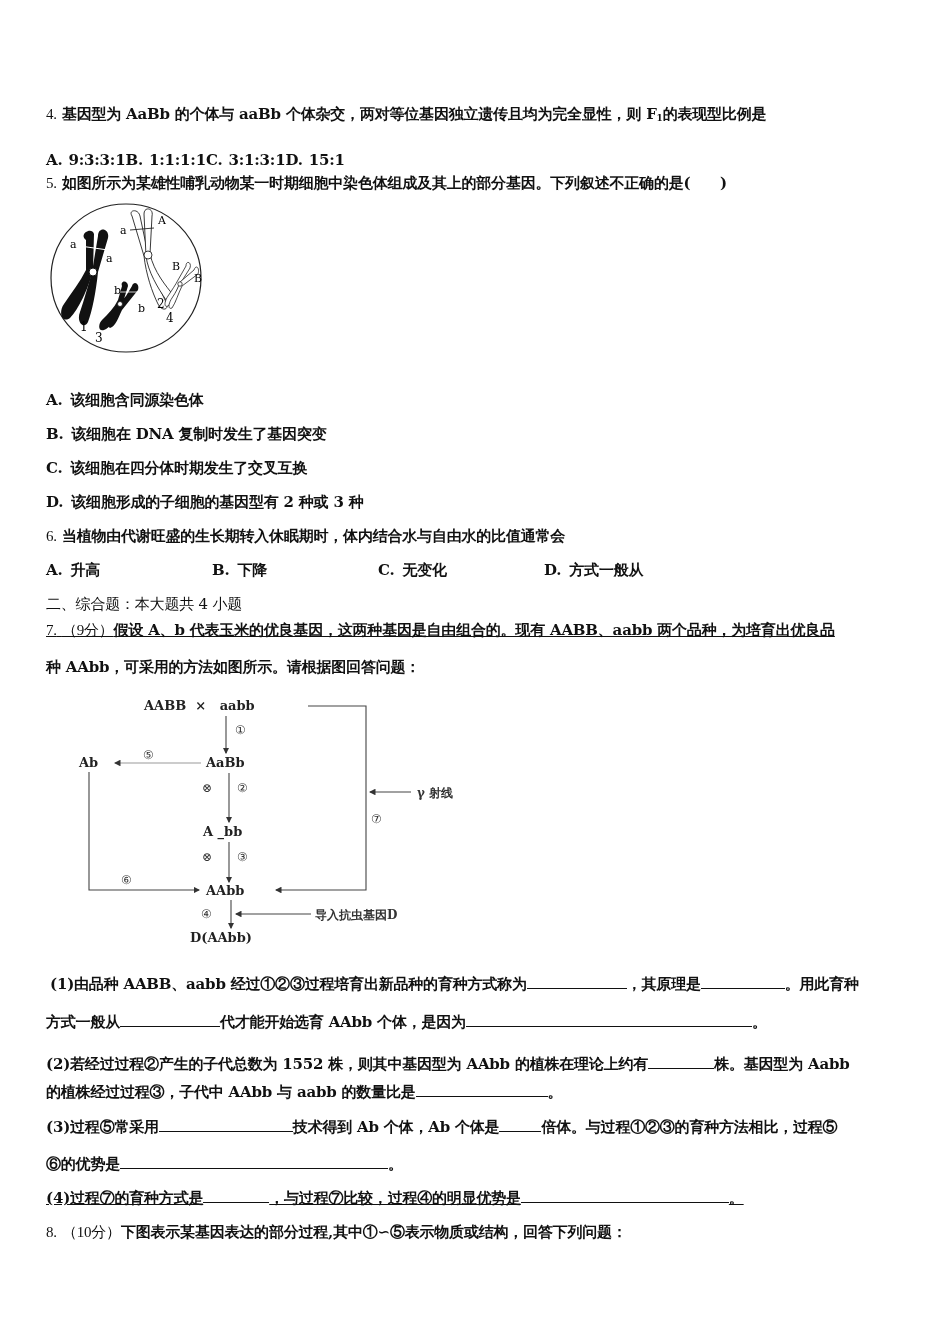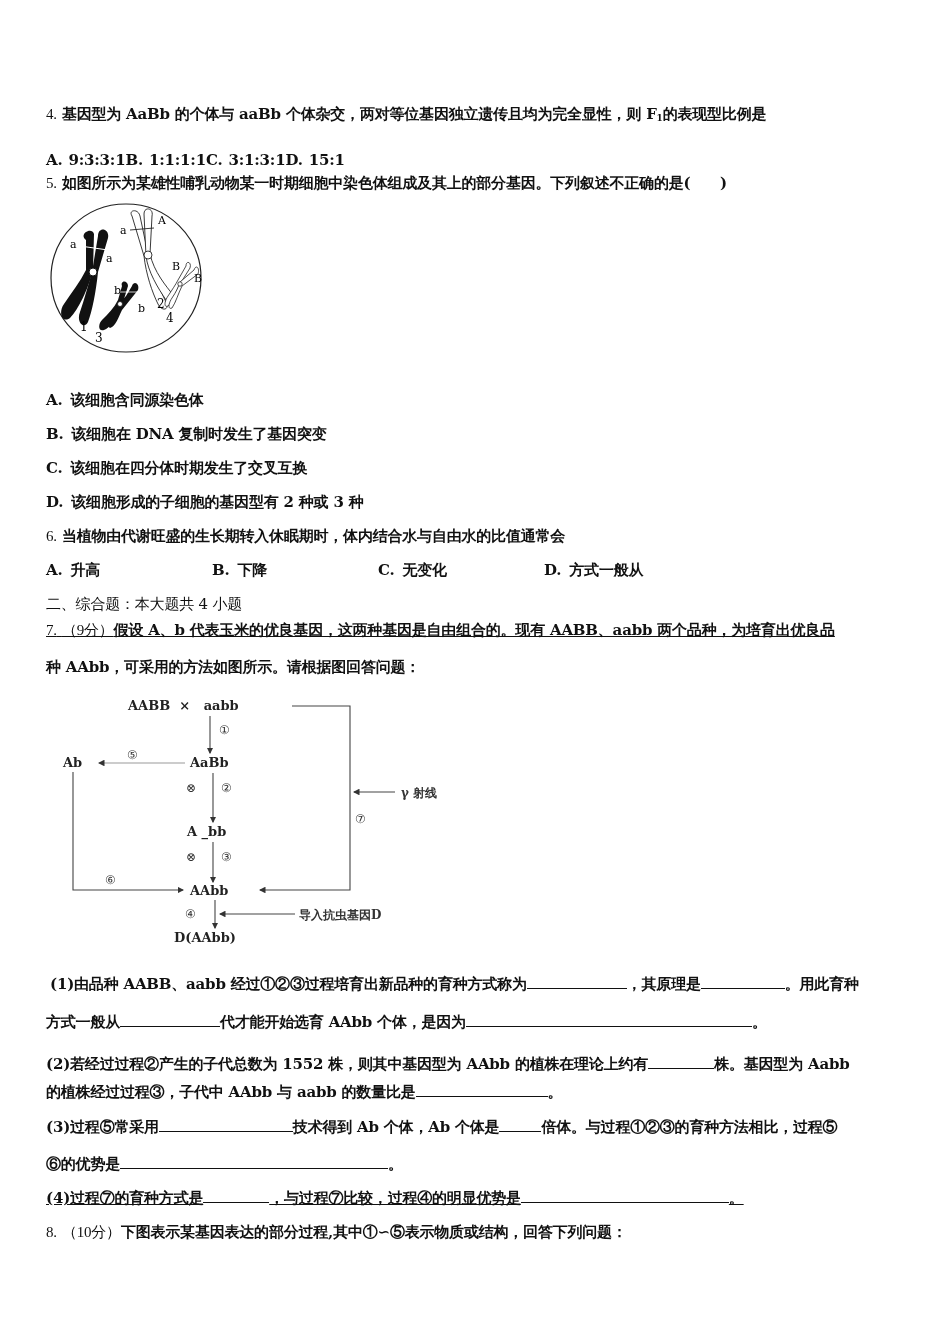--- a/index.html
+++ b/index.html
@@ -12,21 +12,21 @@
     position: absolute; left: 46px; font-size: 15px; line-height: 24px;
     white-space: nowrap; font-weight: bold; letter-spacing: -0.2px;
   }
   .line .num { font-weight: normal; font-family: "Liberation Serif", serif; }
   .blank { display: inline-block; border-bottom: 1.2px solid #111; height: 14px; vertical-align: baseline; }
   sub { font-size: 9px; vertical-align: -2px; }
   .opt { display: inline-block; }
   
   #cell-figure { position: absolute; left: 48px; top: 200px; width: 156px; height: 156px; }
   
-  #breeding-diagram { position: absolute; left: 55px; top: 690px; width: 420px; height: 265px; }
+  #breeding-diagram { position: absolute; left: 71px; top: 690px; width: 420px; height: 265px; }
   #breeding-diagram svg text { font-family: "DejaVu Serif", serif; }
 </style>
 </head>
 <body>
 
 <div class="line" style="top:102px;">
   <span class="num">4.</span>
   <span>基因型为 AaBb 的个体与 aaBb 个体杂交，两对等位基因独立遗传且均为完全显性，则 F</span><sub>1</sub><span>的表现型比例是</span>
 </div>
 <div class="line" style="top:148px;">

